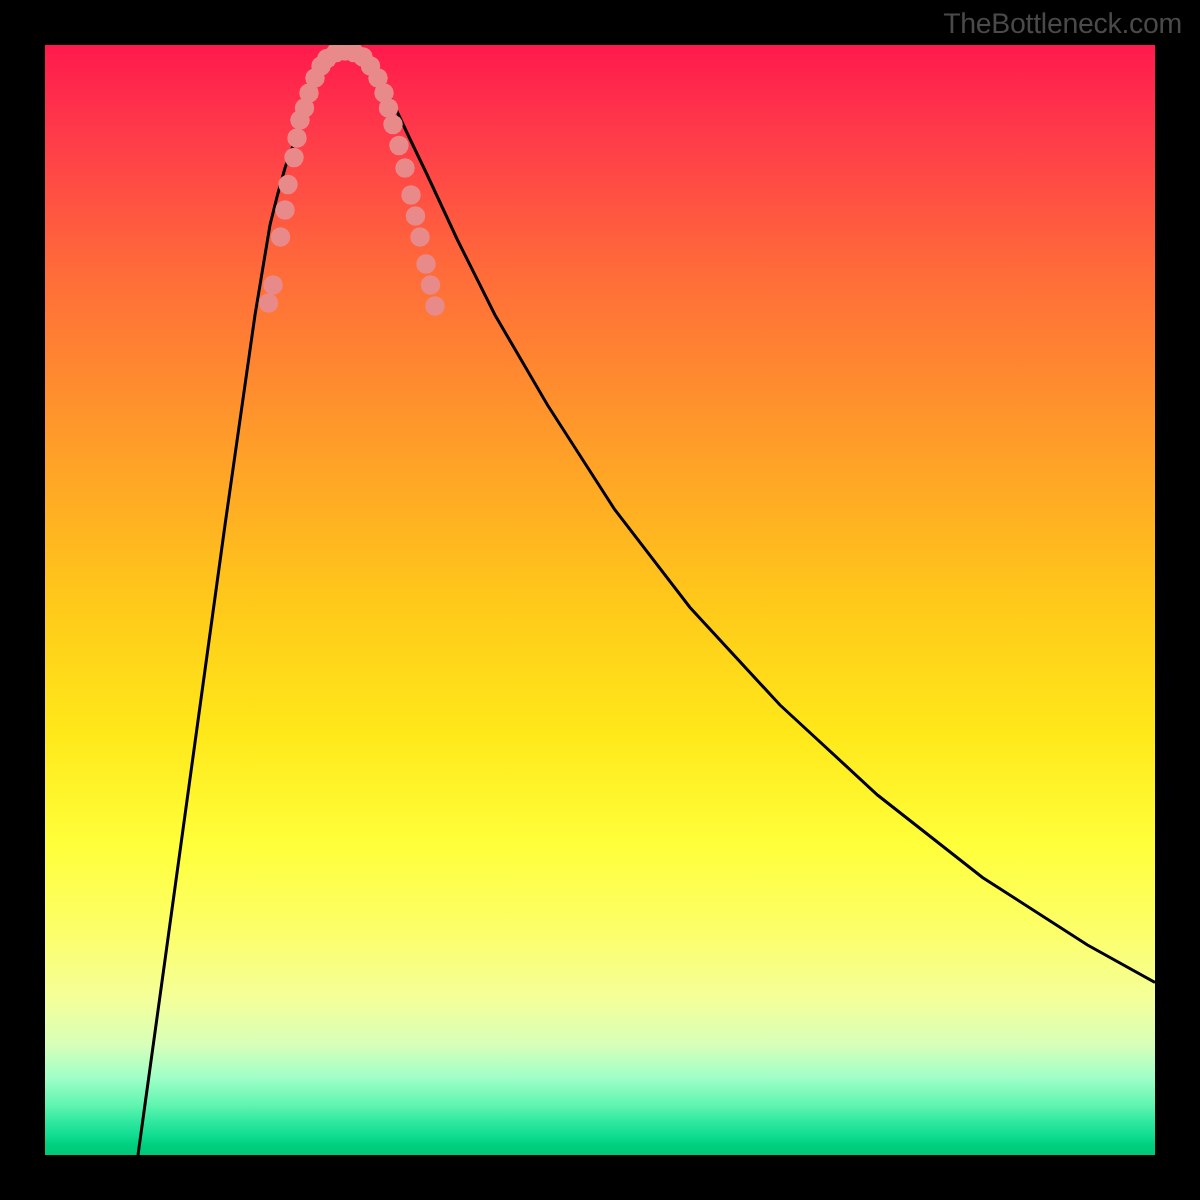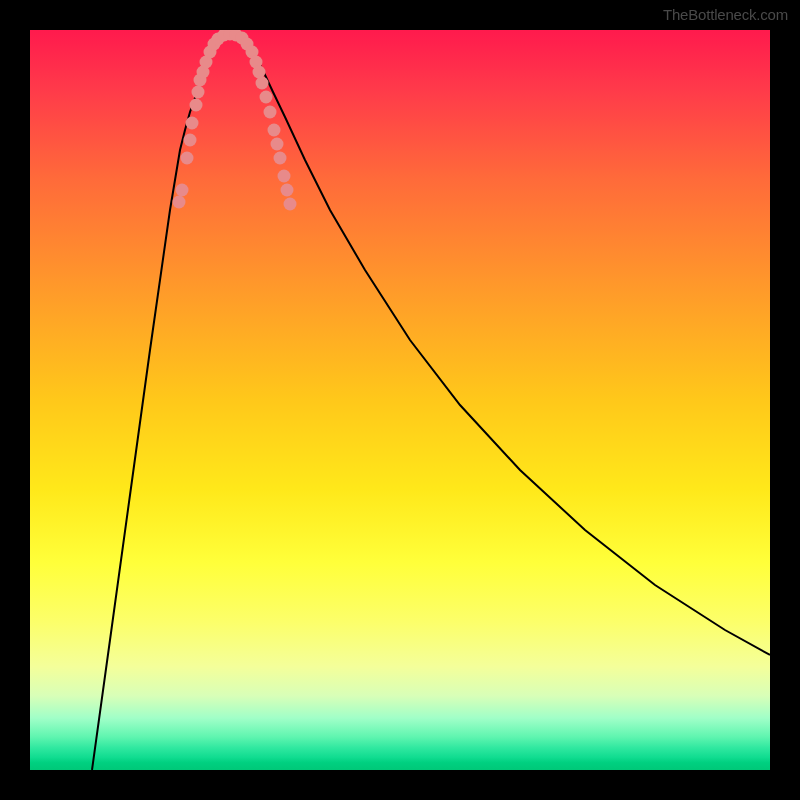--- a/index.html
+++ b/index.html
@@ -33,21 +33,21 @@
       #10dc90 98.3%,
       #00d080 99%,
       #00c878 100%
     );
   }
   .watermark {
     position: absolute;
     top: 6px;
     right: 12px;
     font-family: Arial, Helvetica, sans-serif;
-    font-size: 15px;
+    font-size: 19px;
     font-weight: 500;
     color: #4a4a4a;
     letter-spacing: -0.2px;
   }
   svg.curves {
     position: absolute;
     left: 0; top: 0;
     width: 740px; height: 740px;
   }
   .curve { fill: none; stroke: #000; stroke-width: 2; }

